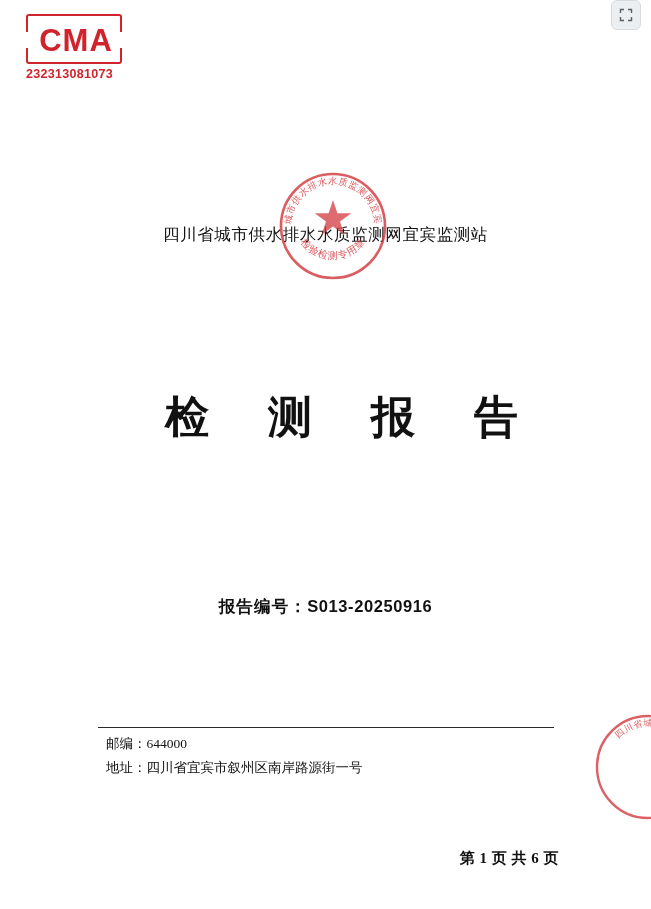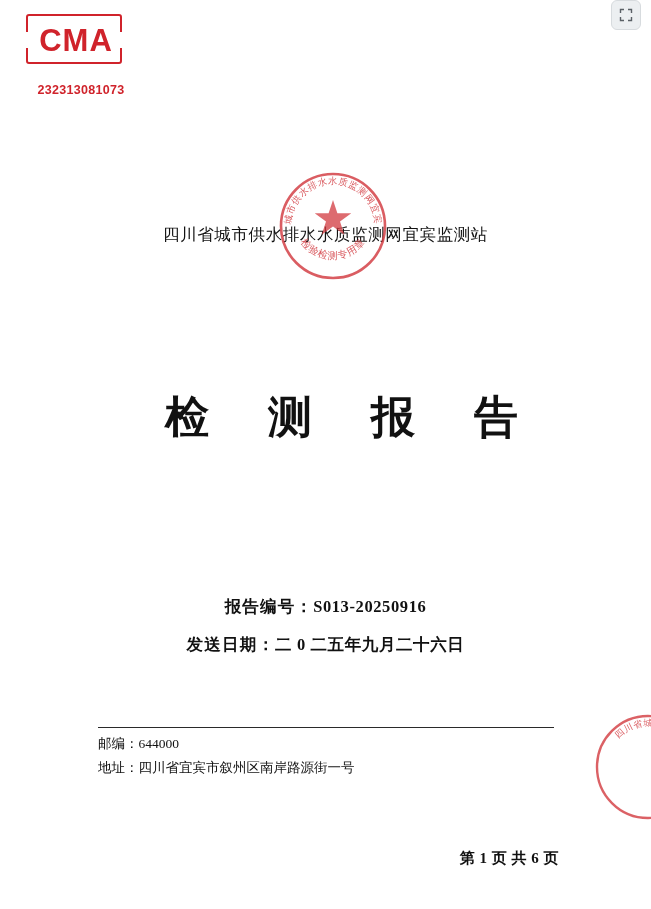--- a/index.html
+++ b/index.html
@@ -67,27 +67,26 @@
   .cma-notch-l, .cma-notch-r {
     position: absolute;
     background: #ffffff;
     width: 5px;
     height: 16px;
     top: 16px;
   }
   .cma-notch-l { left: -3px; }
   .cma-notch-r { right: -3px; }
   .cma-number {
-    margin-top: 19px;
+    margin-top: 3px;
     color: #d0232b;
     font-family: "Liberation Sans", sans-serif;
     font-weight: bold;
     font-size: 12.5px;
     letter-spacing: 0.3px;
-    text-align: center;
   }
 
   
   .org-line {
     position: absolute;
     top: 224px;
     left: 0;
     width: 651px;
     text-align: center;
     font-size: 16.5px;
@@ -137,21 +136,21 @@
   .meta {
     position: absolute;
     top: 596px;
     left: 0;
     width: 651px;
     text-align: center;
   }
   .meta-row {
     font-size: 16.5px;
     font-weight: bold;
-    font-family: Liberation Serif, serif;
+    font-family: Liberation Sans, sans-serif;
     letter-spacing: 0.8px;
     margin-bottom: 16px;
     color: #111;
   }
   .meta-row .meta-label { letter-spacing: 1.2px; }
   .meta-row .meta-value { letter-spacing: 0.6px; }
 
   
   .footer-rule {
     position: absolute;
@@ -168,21 +167,21 @@
     width: 456px;
     font-size: 13.5px;
     font-family: "Liberation Serif", serif;
     color: #111;
   }
   .footer-row {
     display: flex;
     justify-content: space-between;
     margin-bottom: 6px;
   }
-  .footer-col-left { width: 290px; }
+  .footer-col-left { width: 290px; margin-left: 8px; }
   .footer-col-right { width: 166px; }
 
   
   .page-num {
     position: absolute;
     right: 92px;
     top: 849px;
     font-size: 15px;
     font-weight: bold;
     font-family: "Liberation Serif", serif;
@@ -233,23 +232,20 @@
     </text>
   </svg>
 </div>
 
 <div class="doc-title">检 测 报 告</div>
 
 <div class="meta">
   <div class="meta-row">
     <span class="meta-label">报告编号：</span><span class="meta-value">S013-20250916</span>
   </div>
-  <div class="meta-row">
-    <span class="meta-label">发送日期：</span><span class="meta-value">二 0 二五年九月二十六日</span>
-  </div>
 </div>
 
 <div class="footer-rule"></div>
 <div class="footer">
   <div class="footer-row">
     <div class="footer-col-left">
       <span>邮编：</span><span>644000</span>
     </div>
   </div>
   <div class="footer-row">

